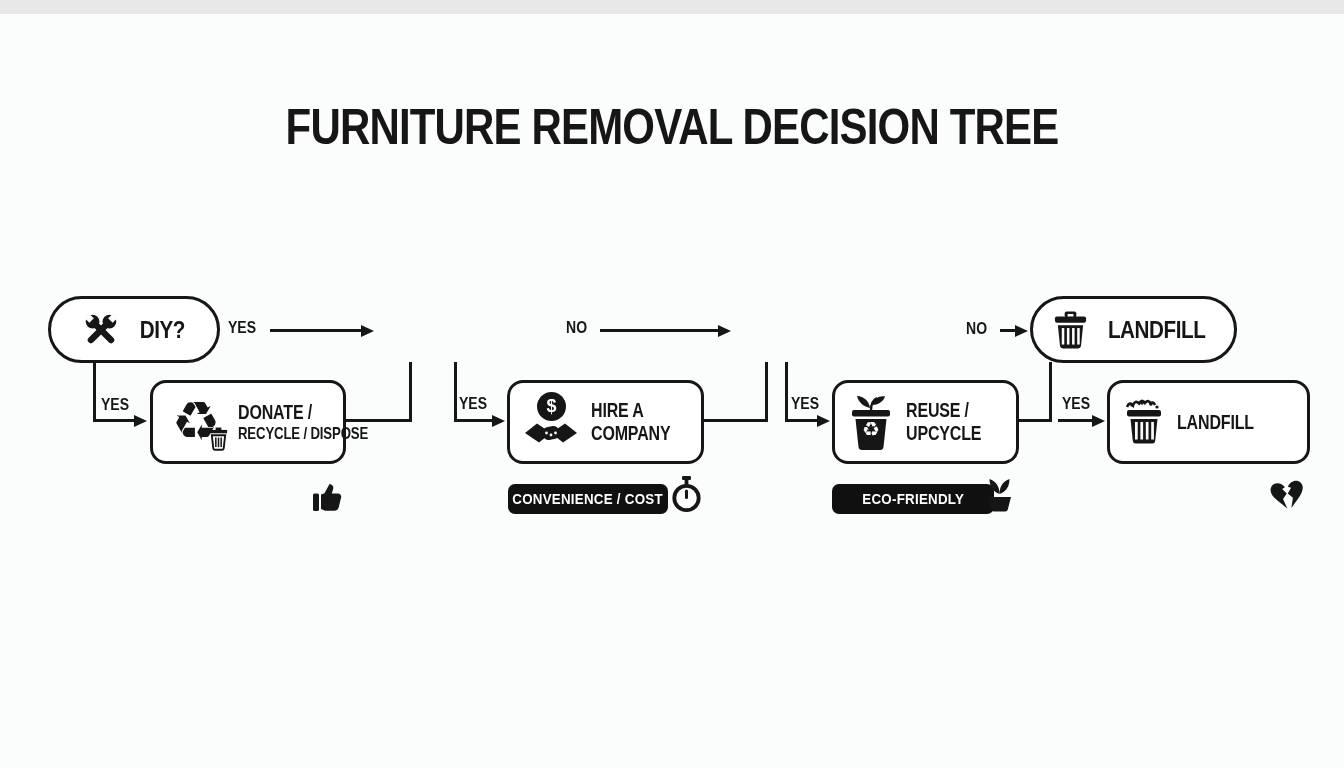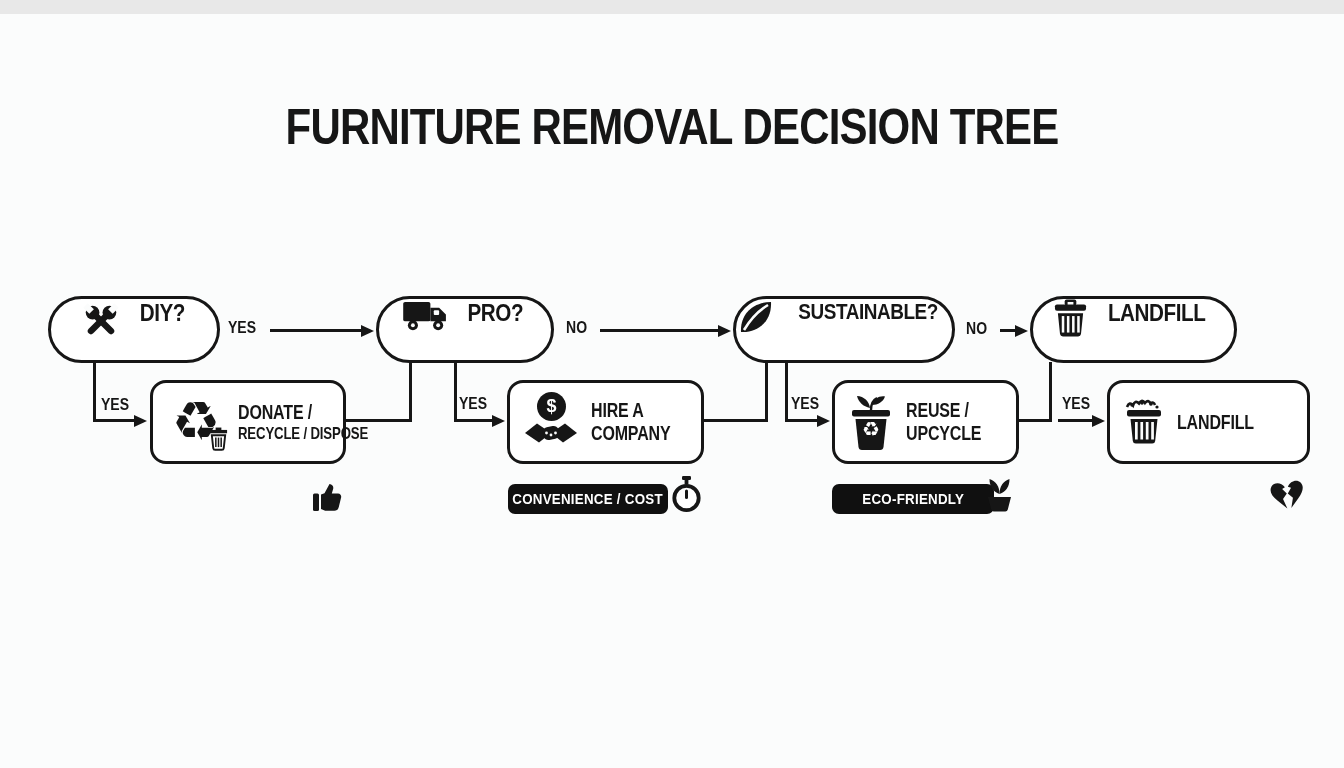--- a/index.html
+++ b/index.html
@@ -10,21 +10,21 @@
   }
   .title {
     position:absolute; left:0; top:84px; width:100%; text-align:center;
     font-size:50px; font-weight:bold; letter-spacing:-1px;
     transform:scaleX(0.84); white-space:nowrap; margin:0;
   }
   
   .pill {
     position:absolute; top:282px; height:67px; background:#ffffff;
     border:3.5px solid #161616; border-radius:34px; box-sizing:border-box;
-    display:flex; align-items:flex-start; justify-content:center; gap:13px;
+    display:flex; align-items:center; justify-content:center; gap:13px;
   }
   .pill-label { font-weight:bold; font-size:24px; letter-spacing:-0.5px;
     transform:scaleX(0.86); white-space:nowrap; }
   .pill.wide .pill-label { font-size:22px; }
   
   .box {
     position:absolute; top:366px; height:84px; background:#ffffff;
     border:3.5px solid #161616; border-radius:16px; box-sizing:border-box;
     display:flex; align-items:center; gap:12px; padding:0 6px 0 13px;
   }
@@ -82,44 +82,21 @@
         <g transform="rotate(-45 24 24)">
           <rect x="20.5" y="12" width="7" height="31" rx="3.5"></rect>
           <circle cx="24" cy="11" r="7.5"></circle>
           <rect x="20.5" y="0" width="7" height="9.5" fill="#fbfcfc"></rect>
         </g>
       </svg>
     </span>
     <span class="pill-label">DIY?</span>
   </div>
 
-  <div class="pill" style="left:376px;width:178px">
-    <span class="icon">
-      <svg width="47" height="33" viewBox="0 0 48 34" fill="#161616">
-        <rect x="0" y="3" width="28" height="20" rx="2"></rect>
-        <path d="M28 9 h9 l7 7 v7 h-16 z"></path>
-        <rect x="31.5" y="11.5" width="5.5" height="5" rx="1" fill="#fbfcfc"></rect>
-        <circle cx="10" cy="27" r="5.2"></circle>
-          <circle cx="10" cy="27" r="2" fill="#fbfcfc"></circle>
-        <circle cx="36" cy="27" r="5.2"></circle>
-          <circle cx="36" cy="27" r="2" fill="#fbfcfc"></circle>
-      </svg>
-    </span>
-    <span class="pill-label">PRO?</span>
-  </div>
-
-  <div class="pill wide" style="left:733px;width:222px">
-    <span class="icon">
-      <svg width="36" height="36" viewBox="0 0 36 36" fill="#161616">
-        <path d="M3 33 C2 16 14 3 33 3 C34 22 20 34 3 33 Z"></path>
-        <path d="M6 31 C12 21 20 12 30 6" stroke="#fbfcfc" stroke-width="2.6" fill="none"></path>
-      </svg>
-    </span>
-    <span class="pill-label">SUSTAINABLE?</span>
-  </div>
+
 
   <div class="pill" style="left:1030px;width:207px">
     <span class="icon">
       <svg width="33" height="38" viewBox="0 0 34 38" fill="#161616">
         <rect x="11" y="0" width="12" height="6" rx="2"></rect>
         <rect x="14" y="2.5" width="6" height="3.5" fill="#fbfcfc"></rect>
         <rect x="1" y="5" width="32" height="6.5" rx="2"></rect>
         <path d="M4 14 h26 l-2.2 21.5 a3 3 0 0 1 -3 2.5 H9.2 a3 3 0 0 1 -3 -2.5 Z"></path>
         <g fill="#fbfcfc">
           <rect x="8" y="17" width="2.6" height="17"></rect>

